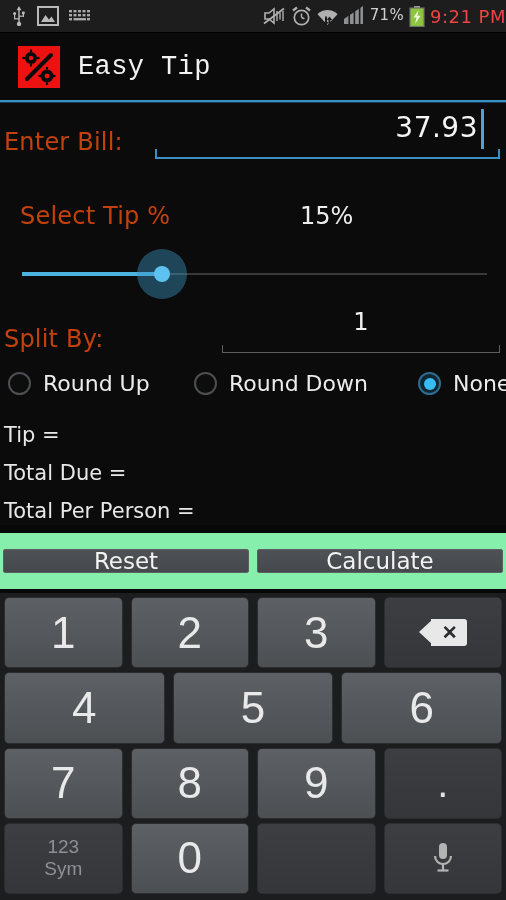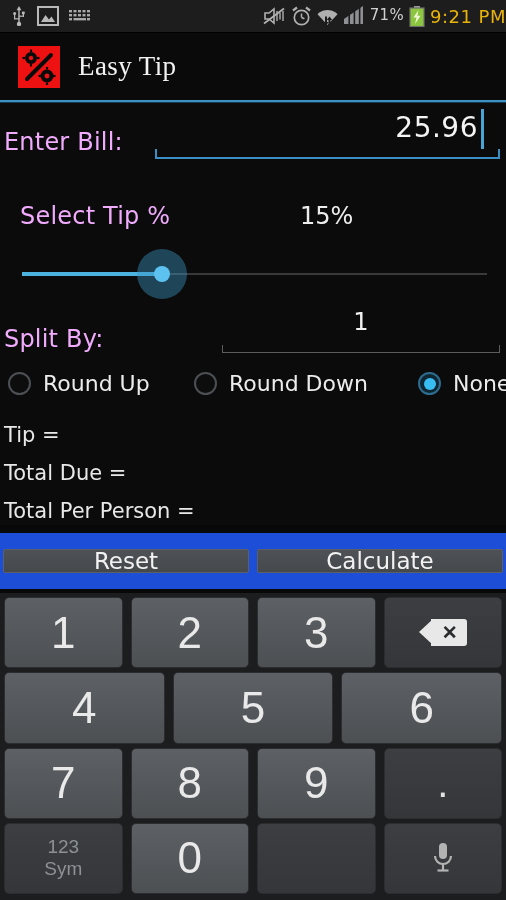--- a/index.html
+++ b/index.html
@@ -24,39 +24,39 @@
     border-bottom: 1px solid #000;
   }
   #status-left { display: flex; align-items: center; gap: 9px; padding-left: 10px; }
   #status-right { margin-left: auto; display: flex; align-items: flex-start; gap: 5px; padding-right: 0; }
   .sicon { display: block; }
   .status-text {
     color: #cfcfcf; font-size: 15px;
     font-family: "DejaVu Sans", sans-serif;
     letter-spacing: .3px;
   }
-  #clock { color: #eab308; font-size: 18px; letter-spacing: .5px; }
+  #clock { color: #ef4444; font-size: 18px; letter-spacing: .5px; }
 
   
   #titlebar {
     position: absolute; top: 33px; left: 0;
     width: 506px; height: 67px;
     background: #0a0a0a;
     display: flex; align-items: center;
   }
   #app-icon {
     width: 42px; height: 42px; margin-left: 18px;
     background: #ee1111;
     position: relative; flex: none;
   }
   #app-title {
     margin-left: 18px;
     color: #f2f2f2;
     font-size: 27px;
-    font-family: Liberation Serif, serif;
+    font-family: Liberation Mono, monospace;
     letter-spacing: .4px;
   }
   #title-divider {
     position: absolute; top: 100px; left: 0;
     width: 506px; height: 2px;
     background: #3d92c4;
   }
   #title-divider::after{
     content:""; position:absolute; top:2px; left:0; width:100%; height:1px;
     background:#17384d;
@@ -68,21 +68,21 @@
     width: 506px; height: 422px;
     background: #0b0b0c;
   }
   .handfont {
     font-family: "DejaVu Sans", sans-serif;
     color: #ececec;
   }
   .row-label {
     position: absolute;
     font-size: 24px;
-    color: #f0abfc;
+    color: #c2410c;
     letter-spacing: .2px;
   }
 
   
   #bill-label { left: 4px; top: 25px; }
   #bill-field {
     position: absolute; left: 155px; top: 8px;
     width: 345px; height: 48px;
   }
   #bill-value {
@@ -183,21 +183,21 @@
     font-size: 21px; color: #e8e8e8;
     line-height: 38px; white-space: nowrap;
   }
 
   
   #actions {
     position: absolute; top: 533px; left: 0;
     width: 506px; height: 56px;
     display: flex; gap: 8px;
     padding: 16px 3px;
-    background: #1d4ed8;
+    background: #86efac;
   }
   .action-btn {
     flex: 1;
     background: linear-gradient(#4e5155, #46494c);
     border: 1px solid #5c6064;
     border-radius: 2px;
     color: #f2f2f2;
     font-size: 23px;
     display: flex; align-items: center; justify-content: center;
     font-family: "DejaVu Sans", sans-serif;
@@ -372,21 +372,21 @@
       </svg>
     </div>
     <div id="app-title" class="handfont">Easy Tip</div>
   </div>
   <div id="title-divider"></div>
 
   <div id="content">
 
     <div class="row-label handfont" id="bill-label">Enter Bill:</div>
     <div id="bill-field">
-      <span id="bill-value" class="handfont" placeholder="">25.96</span>
+      <span id="bill-value" class="handfont" placeholder="">37.93</span>
       <span id="bill-caret"></span>
       <span id="bill-underline"></span>
     </div>
 
     <div class="row-label handfont" id="tip-label">Select Tip %</div>
     <div id="tip-percent" class="handfont">15%</div>
 
     <div id="slider">
       <div id="slider-track"></div>
       <div id="slider-fill"></div>

